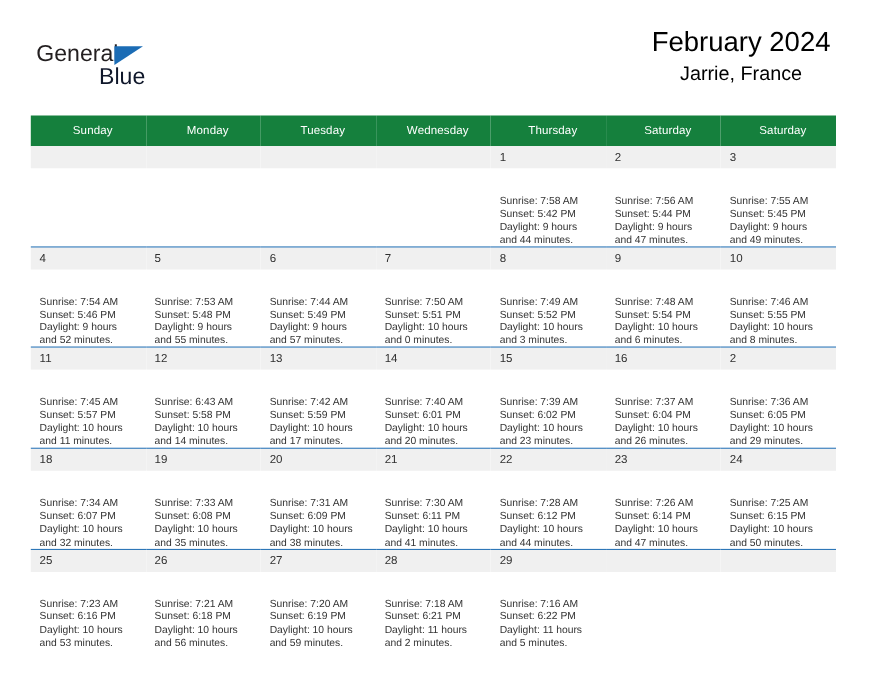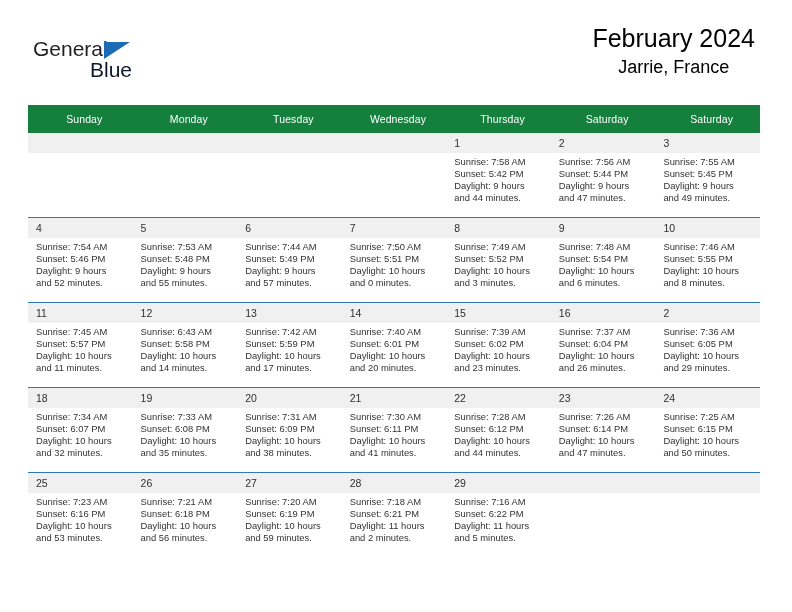--- a/index.html
+++ b/index.html
@@ -130,20 +130,21 @@
     color: #2f2f2f;
   }
   .daynum.empty {
     color: transparent;
   }
   .details {
     padding: 3px 6px 0 8px;
     font-size: 9.4px;
     line-height: 11.9px;
     color: #333333;
+    margin-top: 20px;
   }
   .details div { white-space: nowrap; }
 </style>
 </head>
 <body>
 
 <div class="page">
 
   <div class="topbar">
     <div class="logo">

